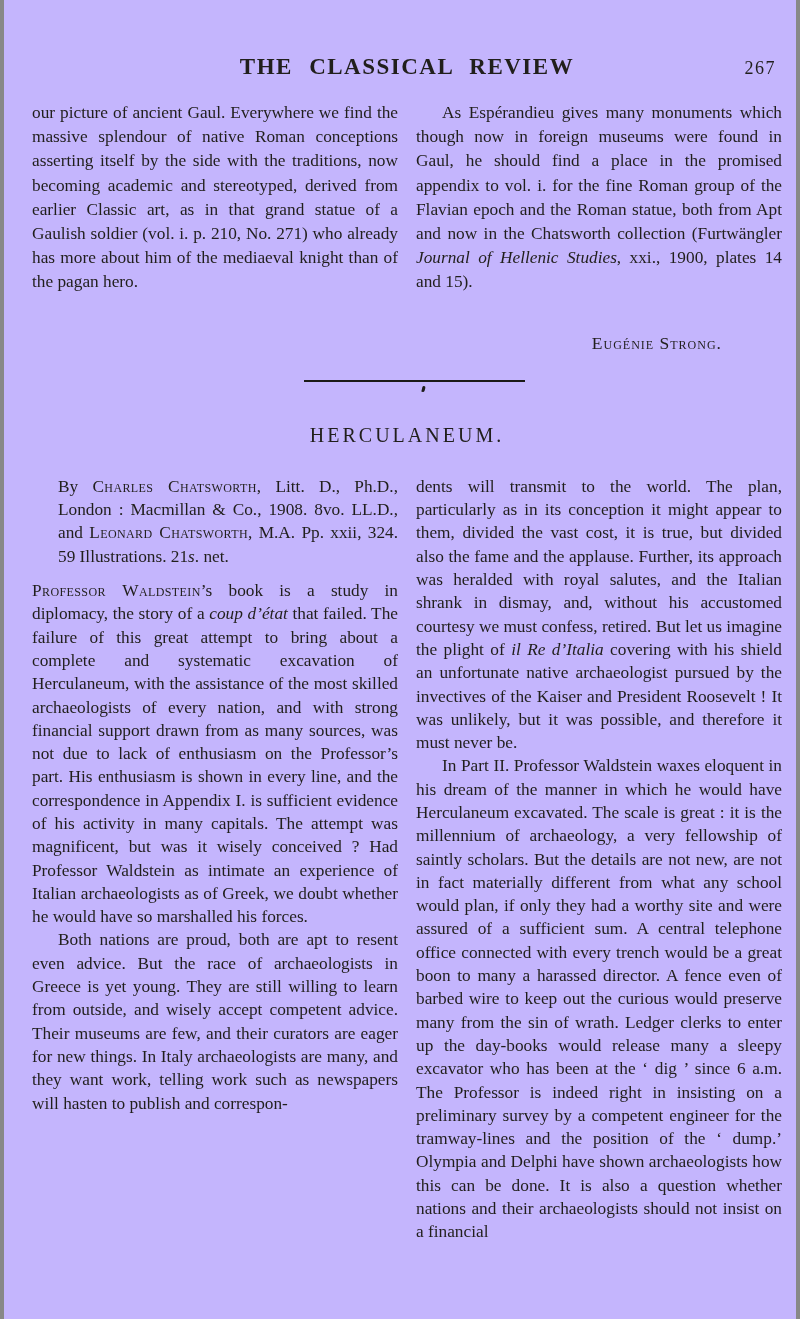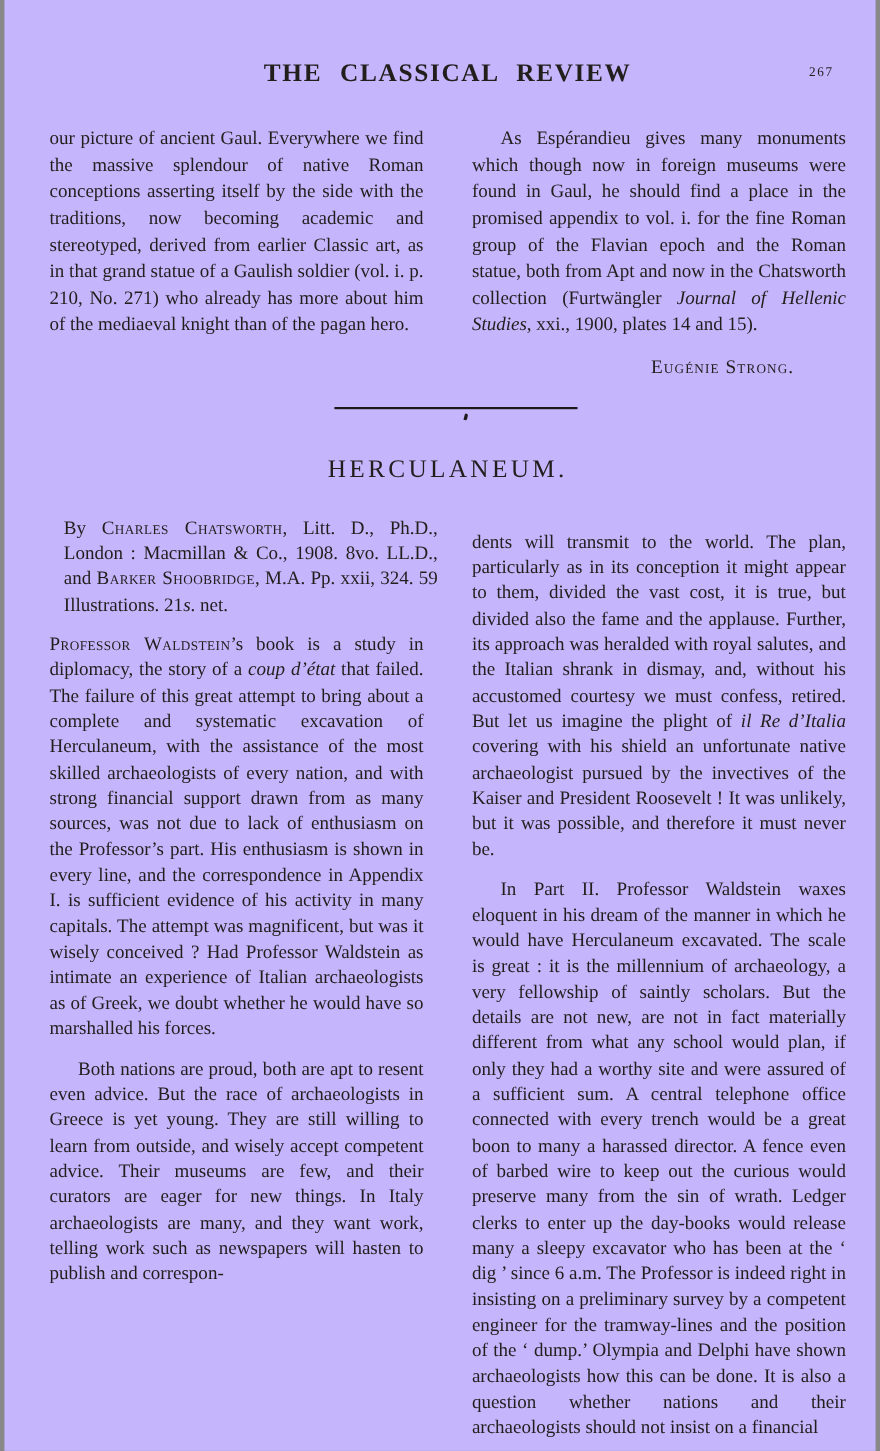--- a/index.html
+++ b/index.html
@@ -18,52 +18,53 @@
   
   .journal-header { position: relative; height: 30px; margin-bottom: 17px; text-align: center; }
   .journal-title {
     display: inline-block;
     font-size: 23px;
     font-weight: bold;
     letter-spacing: 1.5px;
     word-spacing: 9px;
     white-space: nowrap;
   }
-  .page-number { position: absolute; right: 24px; top: 4px; font-size: 12px; letter-spacing: 1.5px; }
+  .page-number { position: absolute; right: 6px; top: 4px; font-size: 18px; letter-spacing: 1.5px; }
 
   
   .cols { display: flex; gap: 18px; }
   .col { flex: 1 1 0; text-align: justify; }
   .sec1 .col { font-size: 17.3px; line-height: 24.2px; }
   .sec2 .col { font-size: 17.3px; line-height: 23.3px; }
-  .para { margin: 13px; }
+  .para { margin: 0; }
   .para.indent { text-indent: 26px; }
 
   .signature {
     text-align: right;
     padding-right: 60px;
     font-variant: small-caps;
     letter-spacing: 1px;
     font-size: 17.5px;
+    margin-top: 36px;
   }
 
   
   .divider-wrap { position: relative; margin-top: 25px; height: 12px; }
   .divider-rule { width: 221px; margin-left: 272px; border-top: 2px solid #1b1a18; }
   .divider-mark {
     position: absolute; left: 390px; top: 6px;
     width: 3px; height: 6px; background: #1d1c1a;
     border-radius: 2px 2px 2px 0; transform: rotate(14deg);
   }
 
   
   .section-heading {
     margin: 32px 0 28px;
     text-align: center;
-    font-size: 23px;
+    font-size: 20px;
     font-weight: normal;
     letter-spacing: 3px;
   }
 
   
   .citation { margin: 0 0 11px; }
   .cit-title { text-align: justify; text-align-last: justify; }
   .cit-cont { padding-left: 26px; }
   .cit-hang { padding-left: 26px; text-indent: -26px; }
 
@@ -94,21 +95,21 @@
   <div class="divider-wrap">
     <div class="divider-rule"></div>
     <span class="divider-mark"></span>
   </div>
 
   <h2 class="section-heading">HERCULANEUM.</h2>
 
   <section class="cols sec2">
     <div class="col">
       <div class="citation">
-        <div class="cit-cont"><span>By </span><span class="sc">Charles Chatsworth</span><span>, Litt. D., Ph.D., London : Macmillan &amp; Co., 1908. 8vo. LL.D., and </span><span class="sc">Barker Shoobridge</span><span>, M.A. Pp. xxii, 324. 59 Illustrations. 21</span><span class="i">s</span><span>. net.</span></div>
+        <div class="cit-cont"><span>By </span><span class="sc">Charles Chatsworth</span><span>, Litt. D., Ph.D., London : Macmillan &amp; Co., 1908. 8vo. LL.D., and </span><span class="sc">Leonard Chatsworth</span><span>, M.A. Pp. xxii, 324. 59 Illustrations. 21</span><span class="i">s</span><span>. net.</span></div>
       </div>
       <p class="para"><span class="sc">Professor Waldstein</span><span>’s book is a study in diplomacy, the story of a </span><span class="i">coup d’état</span><span> that failed. The failure of this great attempt to bring about a complete and systematic excavation of Herculaneum, with the assistance of the most skilled archaeologists of every nation, and with strong financial support drawn from as many sources, was not due to lack of enthusiasm on the Professor’s part. His enthusiasm is shown in every line, and the correspondence in Appendix I. is sufficient evidence of his activity in many capitals. The attempt was magnificent, but was it wisely conceived ? Had Professor Waldstein as intimate an experience of Italian archaeologists as of Greek, we doubt whether he would have so marshalled his forces.</span></p>
       <p class="para indent"><span>Both nations are proud, both are apt to resent even advice. But the race of archaeologists in Greece is yet young. They are still willing to learn from outside, and wisely accept competent advice. Their museums are few, and their curators are eager for new things. In Italy archaeologists are many, and they want work, telling work such as newspapers will hasten to publish and correspon-</span></p>
     </div>
     <div class="col">
       <p class="para"><span>dents will transmit to the world. The plan, particularly as in its conception it might appear to them, divided the vast cost, it is true, but divided also the fame and the applause. Further, its approach was heralded with royal salutes, and the Italian shrank in dismay, and, without his accustomed courtesy we must confess, retired. But let us imagine the plight of </span><span class="i">il Re d’Italia</span><span> covering with his shield an unfortunate native archaeologist pursued by the invectives of the Kaiser and President Roosevelt ! It was unlikely, but it was possible, and therefore it must never be.</span></p>
       <p class="para indent"><span>In Part II. Professor Waldstein waxes eloquent in his dream of the manner in which he would have Herculaneum excavated. The scale is great : it is the millennium of archaeology, a very fellowship of saintly scholars. But the details are not new, are not in fact materially different from what any school would plan, if only they had a worthy site and were assured of a sufficient sum. A central telephone office connected with every trench would be a great boon to many a harassed director. A fence even of barbed wire to keep out the curious would preserve many from the sin of wrath. Ledger clerks to enter up the day-books would release many a sleepy excavator who has been at the ‘ dig ’ since 6 a.m. The Professor is indeed right in insisting on a preliminary survey by a competent engineer for the tramway-lines and the position of the ‘ dump.’ Olympia and Delphi have shown archaeologists how this can be done. It is also a question whether nations and their archaeologists should not insist on a financial</span></p>
     </div>
   </section>
 

